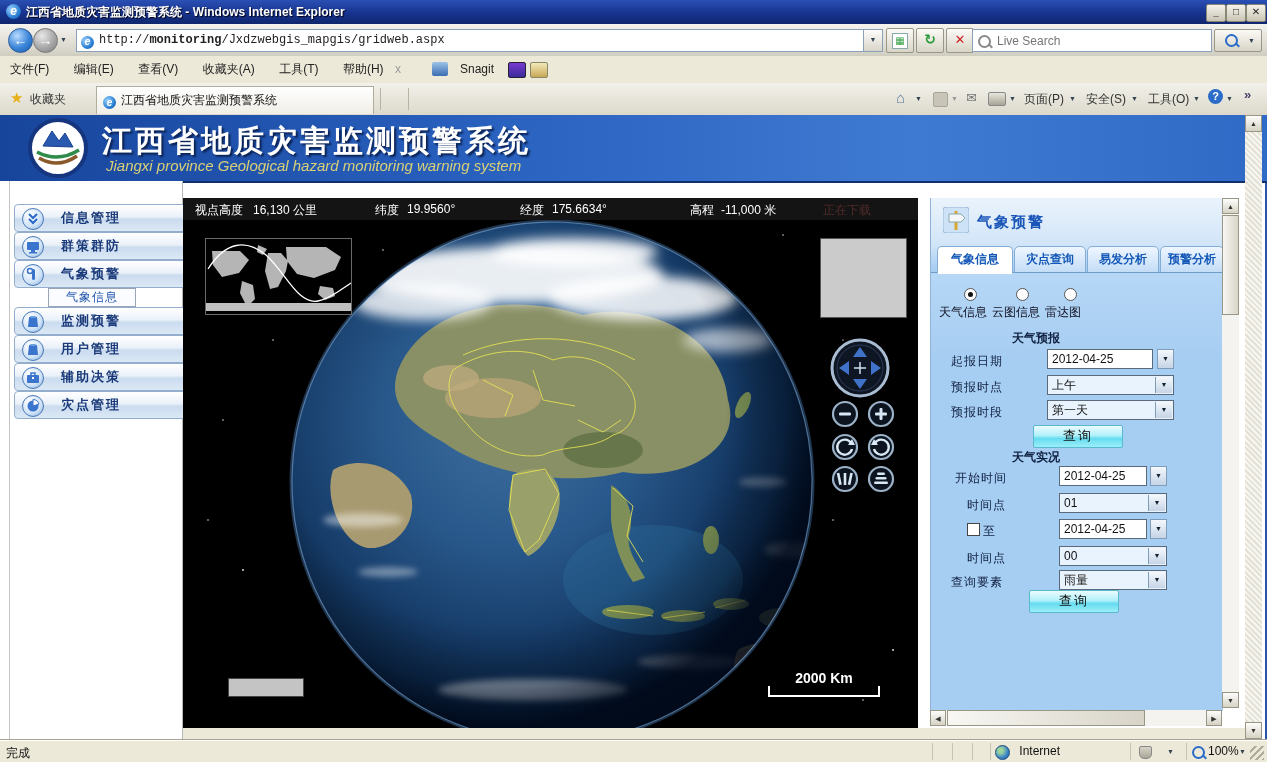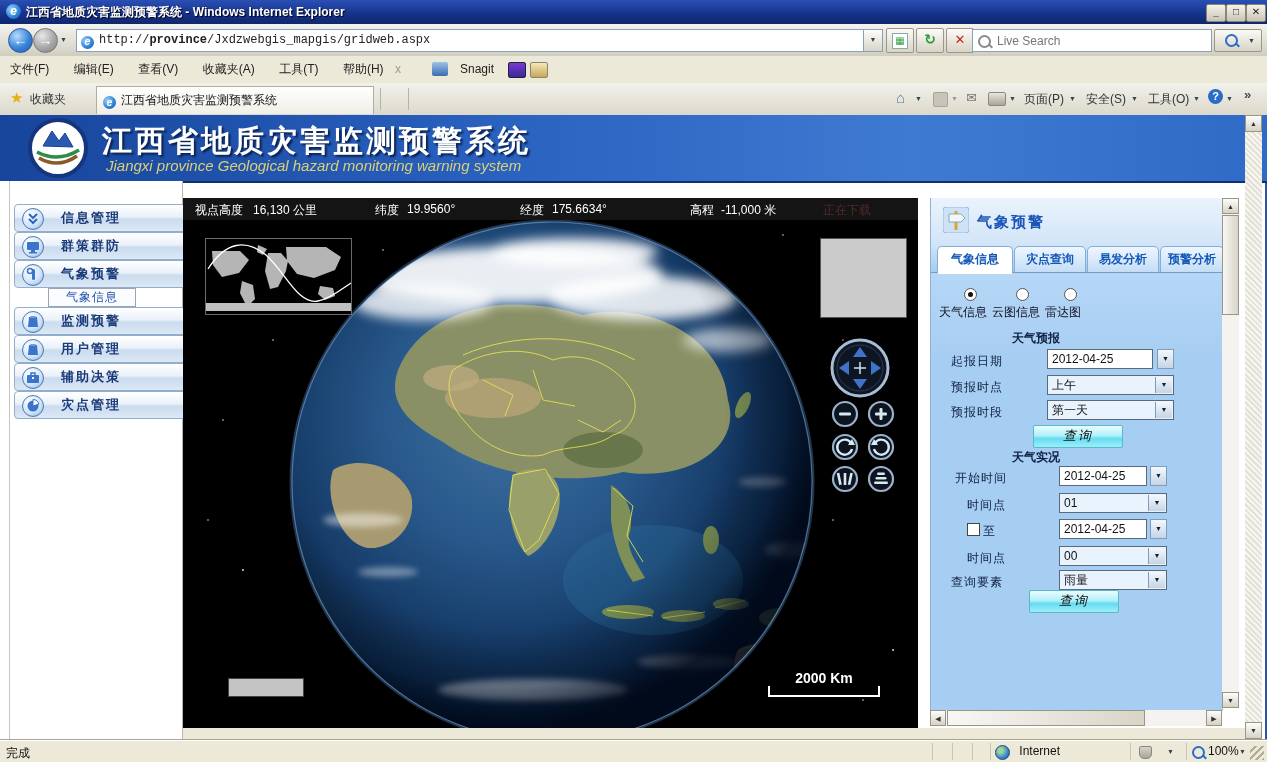--- a/index.html
+++ b/index.html
@@ -107,21 +107,21 @@
   .flabel{position:absolute;font-size:12px;color:#102040;letter-spacing:1px;white-space:nowrap;}
   .field{position:absolute;height:20px;background:#fff;border:1px solid #5a6a7a;font-size:12px;
     line-height:19px;padding-left:4px;color:#111;box-sizing:border-box;}
   .field.lt{background:#e9f3fd;}
   .dropbtn{position:absolute;width:17px;height:20px;background:linear-gradient(180deg,#f4f8fc,#c6d4e6);
     border:1px solid #7f9db9;box-sizing:border-box;text-align:center;line-height:18px;font-size:7px;color:#123;cursor:pointer;}
   .combo-arrow{position:absolute;right:1px;top:1px;width:16px;height:16px;background:linear-gradient(180deg,#f4f8fc,#c6d4e6);
     border-left:1px solid #7f9db9;text-align:center;line-height:16px;font-size:7px;color:#123;}
   .qbtn{position:absolute;width:88px;height:21px;border:1px solid #58b8cc;border-radius:2px;
     background:linear-gradient(180deg,#eafcff 0%,#b2f0fa 45%,#66dcf0 60%,#9ceef8 100%);
-    font-size:13px;color:#111;text-align:center;line-height:20px;letter-spacing:2px;cursor:pointer;font-style:italic;}
+    font-size:13px;color:#111;text-align:center;line-height:20px;letter-spacing:2px;cursor:pointer;}
   .checkbox{position:absolute;width:11px;height:11px;border:1px solid #444;background:#fff;}
 
   
   .sb-btn{position:absolute;background:linear-gradient(180deg,#fdfdfb,#d6d2c4);border:1px solid #9a9686;
     text-align:center;color:#333;box-sizing:border-box;}
   .sb-thumb{position:absolute;background:linear-gradient(90deg,#f8f7f3,#d8d4c8);border:1px solid #9a9686;box-sizing:border-box;}
   .vtrack{position:absolute;background:#f4f3ef;}
   .dots{background:repeating-linear-gradient(45deg,#f6f5f0 0 2px,#e4e1d6 2px 4px);}
 
   
@@ -144,21 +144,21 @@
     <span class="winbtn" style="left:1206px;">_</span>
     <span class="winbtn" style="left:1226px;">□</span>
     <span class="winbtn" style="left:1246px;">✕</span>
   </div>
 
   <div class="addrbar">
     <span class="navcirc navback" style="left:8px;">←</span>
     <span class="navcirc navfwd" style="left:33px;">→</span>
     <span class="abs dropglyph" style="left:60px;top:12px;">▼</span>
     <div class="urlfield">
-      <span class="ie-e" style="width:13px;height:13px;line-height:13px;font-size:10px;margin:0 5px 0 4px;vertical-align:-2px;">e</span><span>http://</span><b>province</b><span>/Jxdzwebgis_mapgis/gridweb.aspx</span>
+      <span class="ie-e" style="width:13px;height:13px;line-height:13px;font-size:10px;margin:0 5px 0 4px;vertical-align:-2px;">e</span><span>http://</span><b>monitoring</b><span>/Jxdzwebgis_mapgis/gridweb.aspx</span>
     </div>
     <div class="urldrop dropglyph">▼</div>
     <div class="sqbtn" style="left:886px;width:26px;">
       <span style="display:inline-block;width:14px;height:14px;margin-top:4px;background:#fff;border:1px solid #8aa;color:#2a9a3a;font-size:10px;line-height:13px;">▦</span>
     </div>
     <div class="sqbtn" style="left:916px;width:26px;color:#2a9a3a;font-size:14px;font-weight:bold;line-height:21px;">↻</div>
     <div class="sqbtn" style="left:946px;width:26px;color:#cc2222;font-size:13px;font-weight:bold;line-height:21px;">✕</div>
     <div class="searchbox">
       <span class="lens abs" style="left:5px;top:4px;"></span>
       <input placeholder="Live Search" style="">

